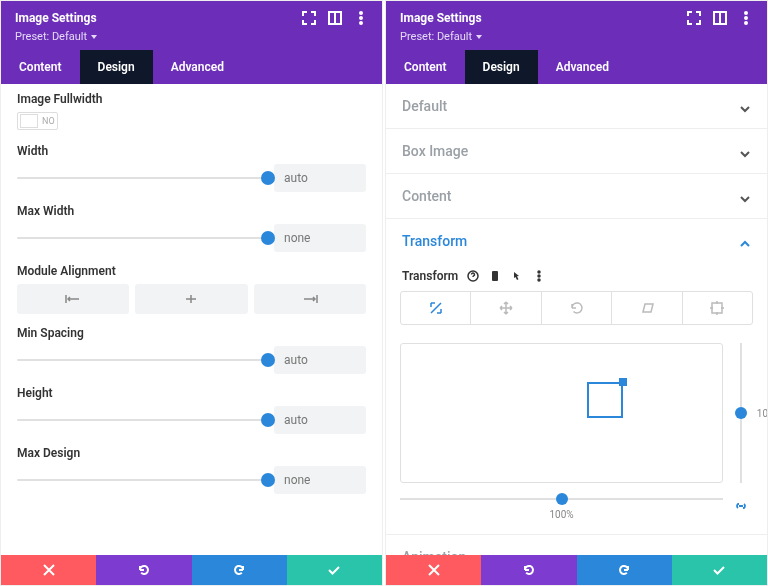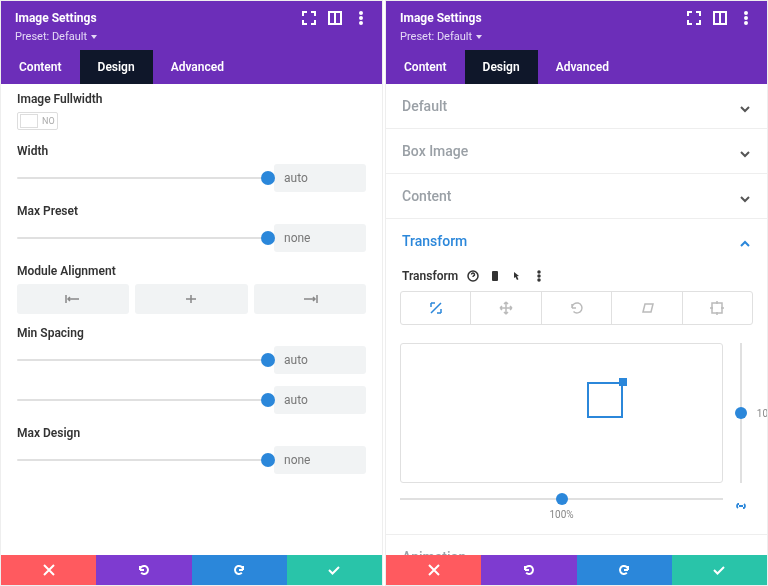--- a/index.html
+++ b/index.html
@@ -132,21 +132,21 @@
         <div class="slider-row">
           <div class="slider">
               <div class="track"></div>
               <div class="thumb"></div>
             </div>
           <div class="valbox">auto</div>
         </div>
       </div>
 
       <div class="field">
-        <div class="field-label">Max Preset</div>
+        <div class="field-label">Max Width</div>
         <div class="slider-row">
           <div class="slider">
               <div class="track"></div>
               <div class="thumb"></div>
             </div>
           <div class="valbox">none</div>
         </div>
       </div>
 
       <div class="field">
@@ -175,20 +175,21 @@
         <div class="slider-row">
           <div class="slider">
               <div class="track"></div>
               <div class="thumb"></div>
             </div>
           <div class="valbox">auto</div>
         </div>
       </div>
 
       <div class="field">
+        <div class="field-label">Height</div>
         <div class="slider-row">
           <div class="slider">
               <div class="track"></div>
               <div class="thumb"></div>
             </div>
           <div class="valbox">auto</div>
         </div>
       </div>
 
       <div class="field">

